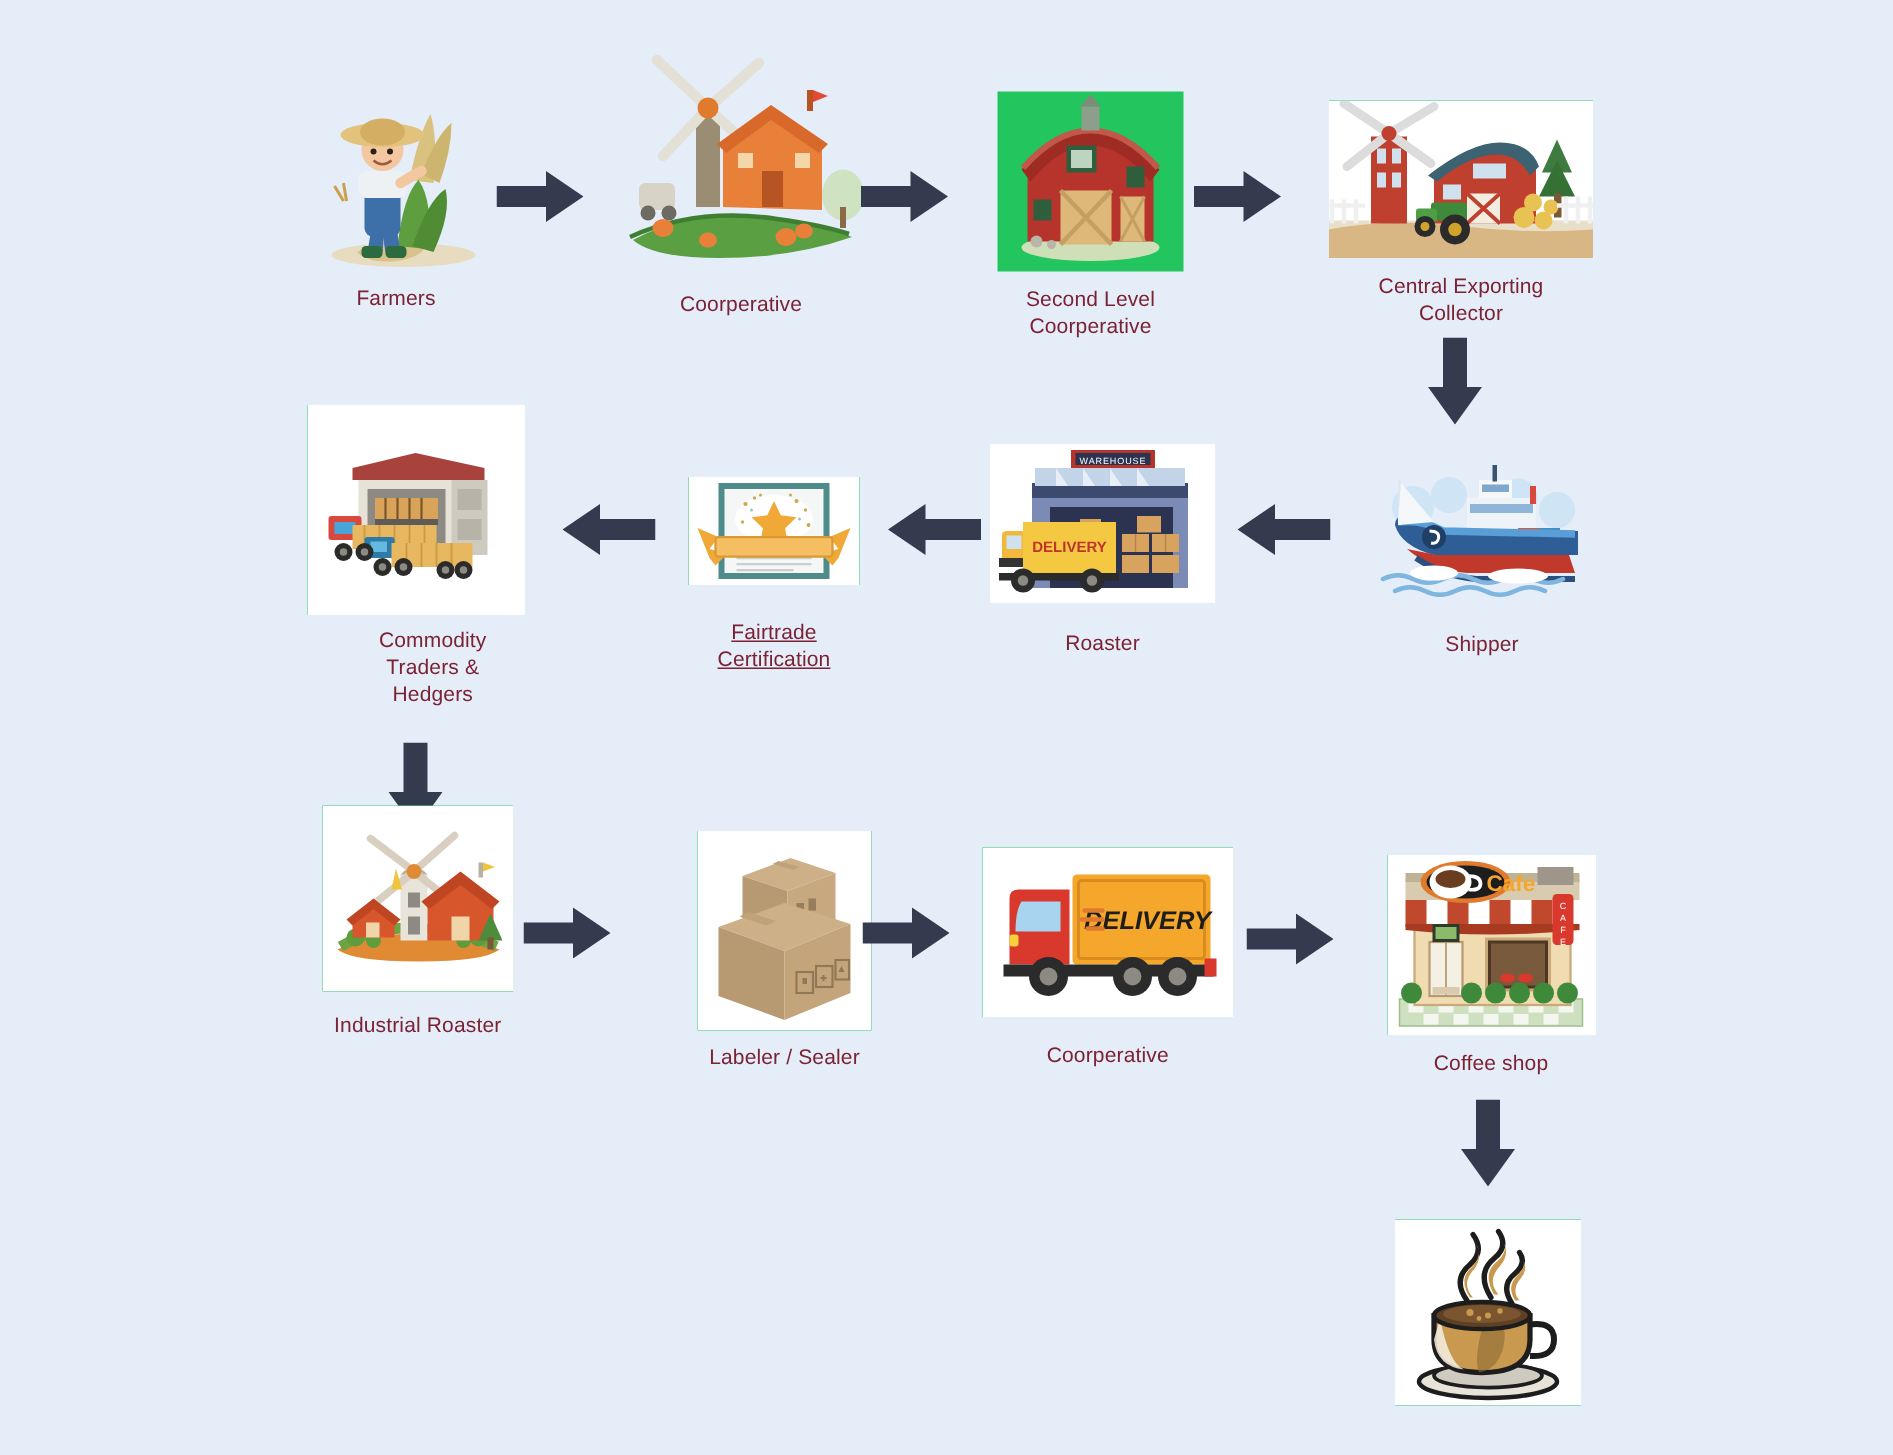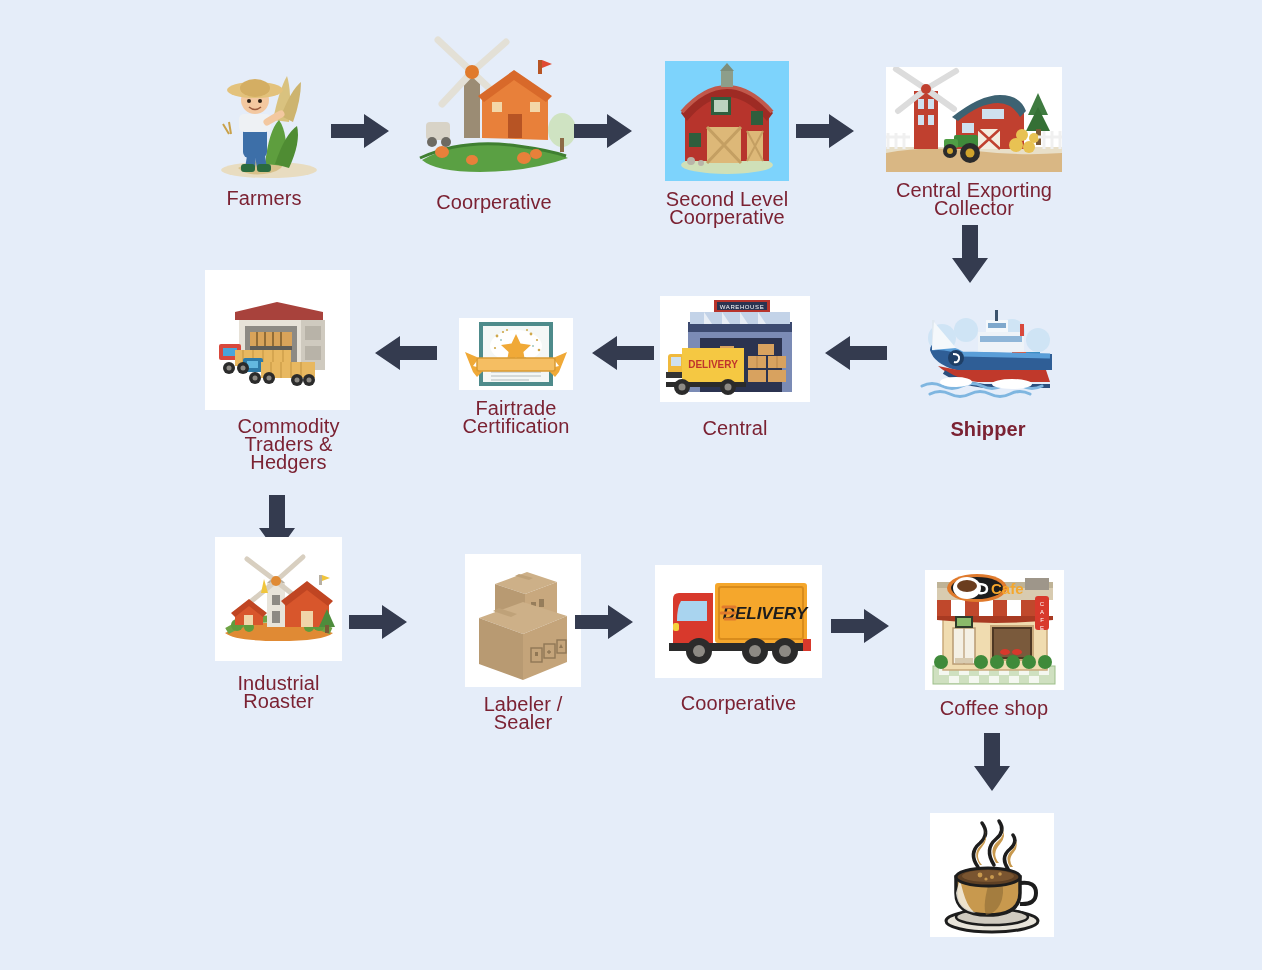--- a/index.html
+++ b/index.html
@@ -19,32 +19,32 @@
     width: 1262px;
     height: 970px;
   }
   .node {
     position: absolute;
     display: flex;
     flex-direction: column;
     align-items: center;
   }
   .imgbox {
-    background: #7dd3fc;
+    background: #22c55e;
     display: flex;
     align-items: center;
     justify-content: center;
     overflow: hidden;
   }
   .imgbox.nocard {
     background: transparent;
   }
   .caption {
     color: #7b2233;
-    font-size: 20px;
+    font-size: 14px;
     line-height: 18px;
     text-align: center;
     white-space: pre-line;
     margin-top: 9px;
     letter-spacing: 0.1px;
   }
   .arrow {
     position: absolute;
   }
   svg { display: block; }
@@ -317,21 +317,21 @@
           <line x1="32" y1="54" x2="82" y2="54"></line>
             <line x1="32" y1="58" x2="82" y2="58"></line>
             <line x1="32" y1="62" x2="70" y2="62"></line>
         </g>
         <path d="M6 34 l14 6 l-6 8 l12 3 l-8 8 l-4 -5z" fill="#f0a937"></path>
         <path d="M108 34 l-14 6 l6 8 l-12 3 l8 8 l4 -5z" fill="#f0a937"></path>
         <rect x="18" y="40" width="78" height="13" rx="2" fill="#f5be62"></rect>
         <rect x="18" y="40" width="78" height="13" rx="2" fill="none" stroke="#d99a33" stroke-width="1.5"></rect>
       </svg>
     </div>
-    <div class="caption" style="margin-top:9px;">Fairtrade Certification</div>
+    <div class="caption" style="margin-top:22px;text-decoration:underline;">Fairtrade Certification</div>
   </div>
 
   <div class="arrow" style="left:592px; top:336px;">
     <svg width="62" height="34" viewBox="0 0 62 34">
         <path d="M62 10 H25 V0 L0 17 L25 34 V24 H62 Z" fill="#343b4f"></path>
       </svg>
   </div>
 
   <div class="node" style="left:660px; top:296px; width:150px;">
     <div class="imgbox" style="width:150px;height:106px;">
@@ -368,30 +368,30 @@
         <rect x="6" y="76" width="20" height="6" fill="#333"></rect>
         <rect x="22" y="52" width="62" height="34" fill="#f5c842"></rect>
         <text x="53" y="72" font-family="Liberation Sans, sans-serif" font-size="10" font-weight="bold" fill="#c0342c" text-anchor="middle">DELIVERY</text>
         <rect x="6" y="86" width="80" height="5" fill="#2b2b2b"></rect>
         <circle cx="22" cy="91" r="8" fill="#2b2b2b"></circle>
           <circle cx="22" cy="91" r="3.5" fill="#8d8a84"></circle>
         <circle cx="68" cy="91" r="8" fill="#2b2b2b"></circle>
           <circle cx="68" cy="91" r="3.5" fill="#8d8a84"></circle>
       </svg>
     </div>
-    <div class="caption" style="margin-top:17px;">Central</div>
+    <div class="caption" style="margin-top:17px;">Roaster</div>
   </div>
 
   <div class="arrow" style="left:825px; top:336px;">
     <svg width="62" height="34" viewBox="0 0 62 34">
         <path d="M62 10 H25 V0 L0 17 L25 34 V24 H62 Z" fill="#343b4f"></path>
       </svg>
   </div>
 
-  <div class="node" style="left:916px; top:310px; width:144px;font-weight:bold;">
+  <div class="node" style="left:916px; top:310px; width:144px;">
     <div class="imgbox nocard" style="width:144px;height:92px;">
       <svg viewBox="0 0 144 92" width="144" height="92">
         <g fill="#cfe4f5">
           <circle cx="26" cy="28" r="14"></circle>
             <circle cx="50" cy="20" r="12"></circle>
             <circle cx="96" cy="22" r="13"></circle>
             <circle cx="122" cy="30" r="12"></circle>
         </g>
         <rect x="62" y="22" width="46" height="20" fill="#eef3f8"></rect>
         <rect x="64" y="26" width="42" height="6" fill="#8fb6d8"></rect>

